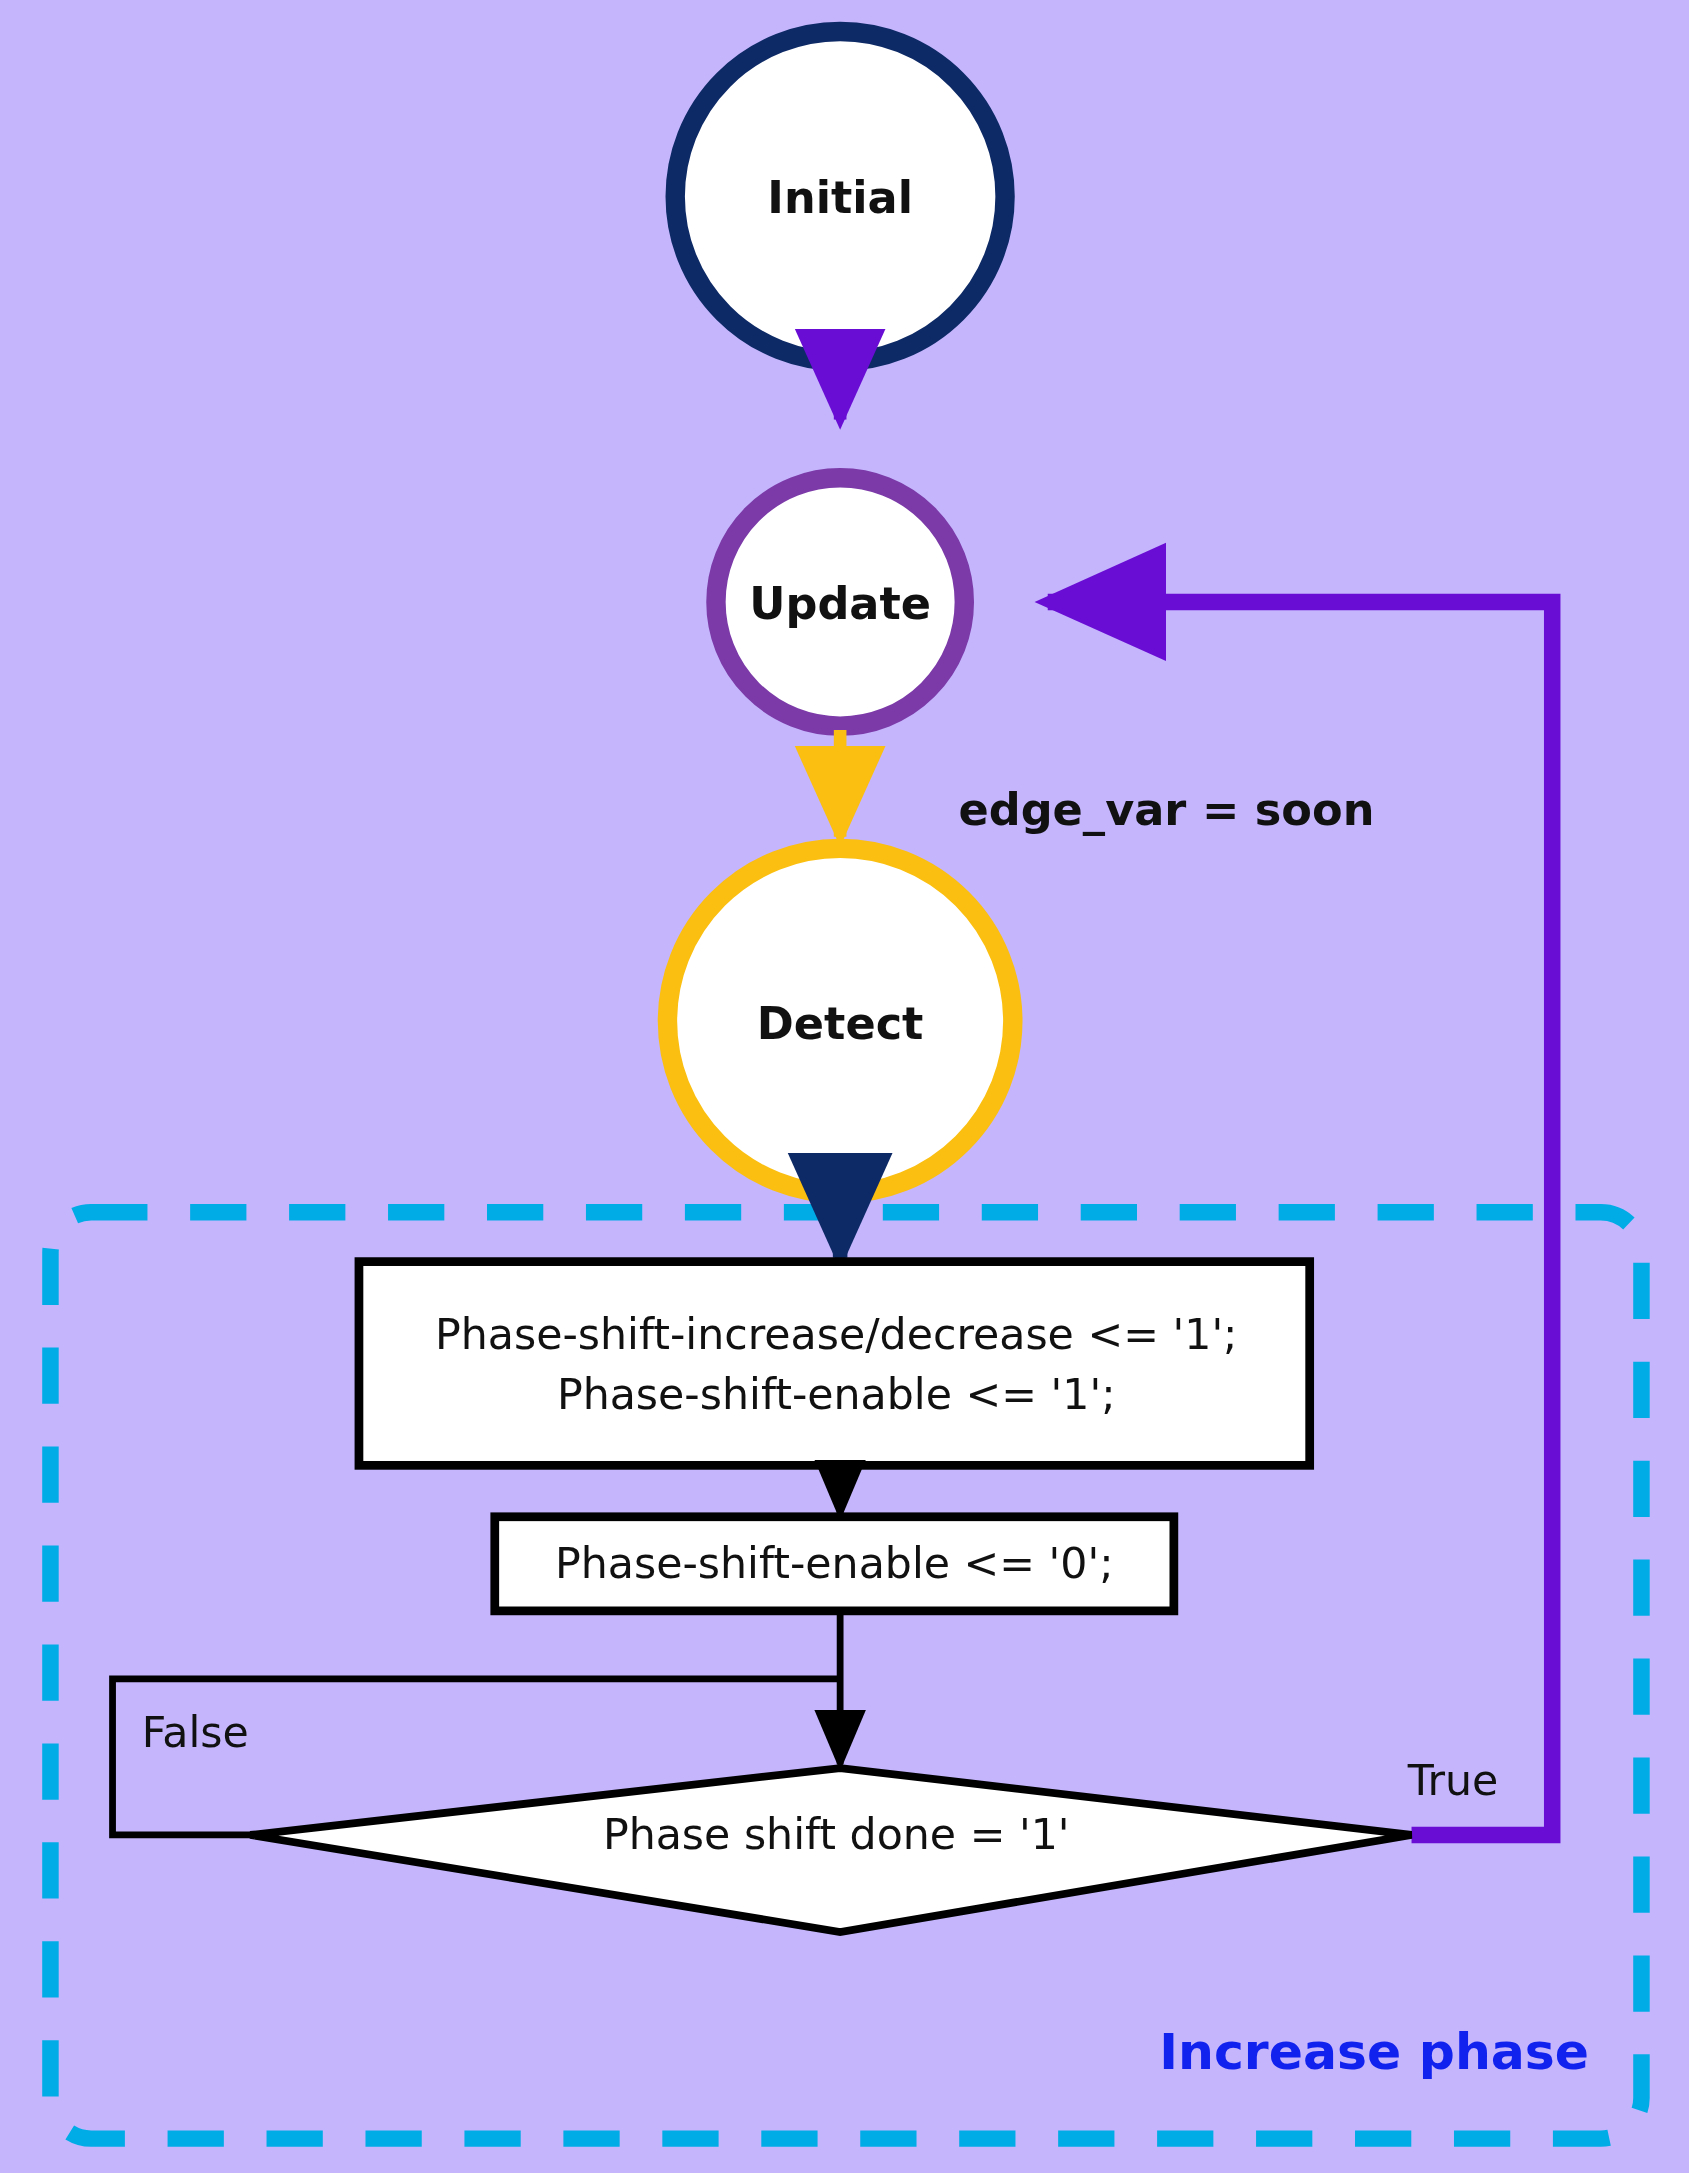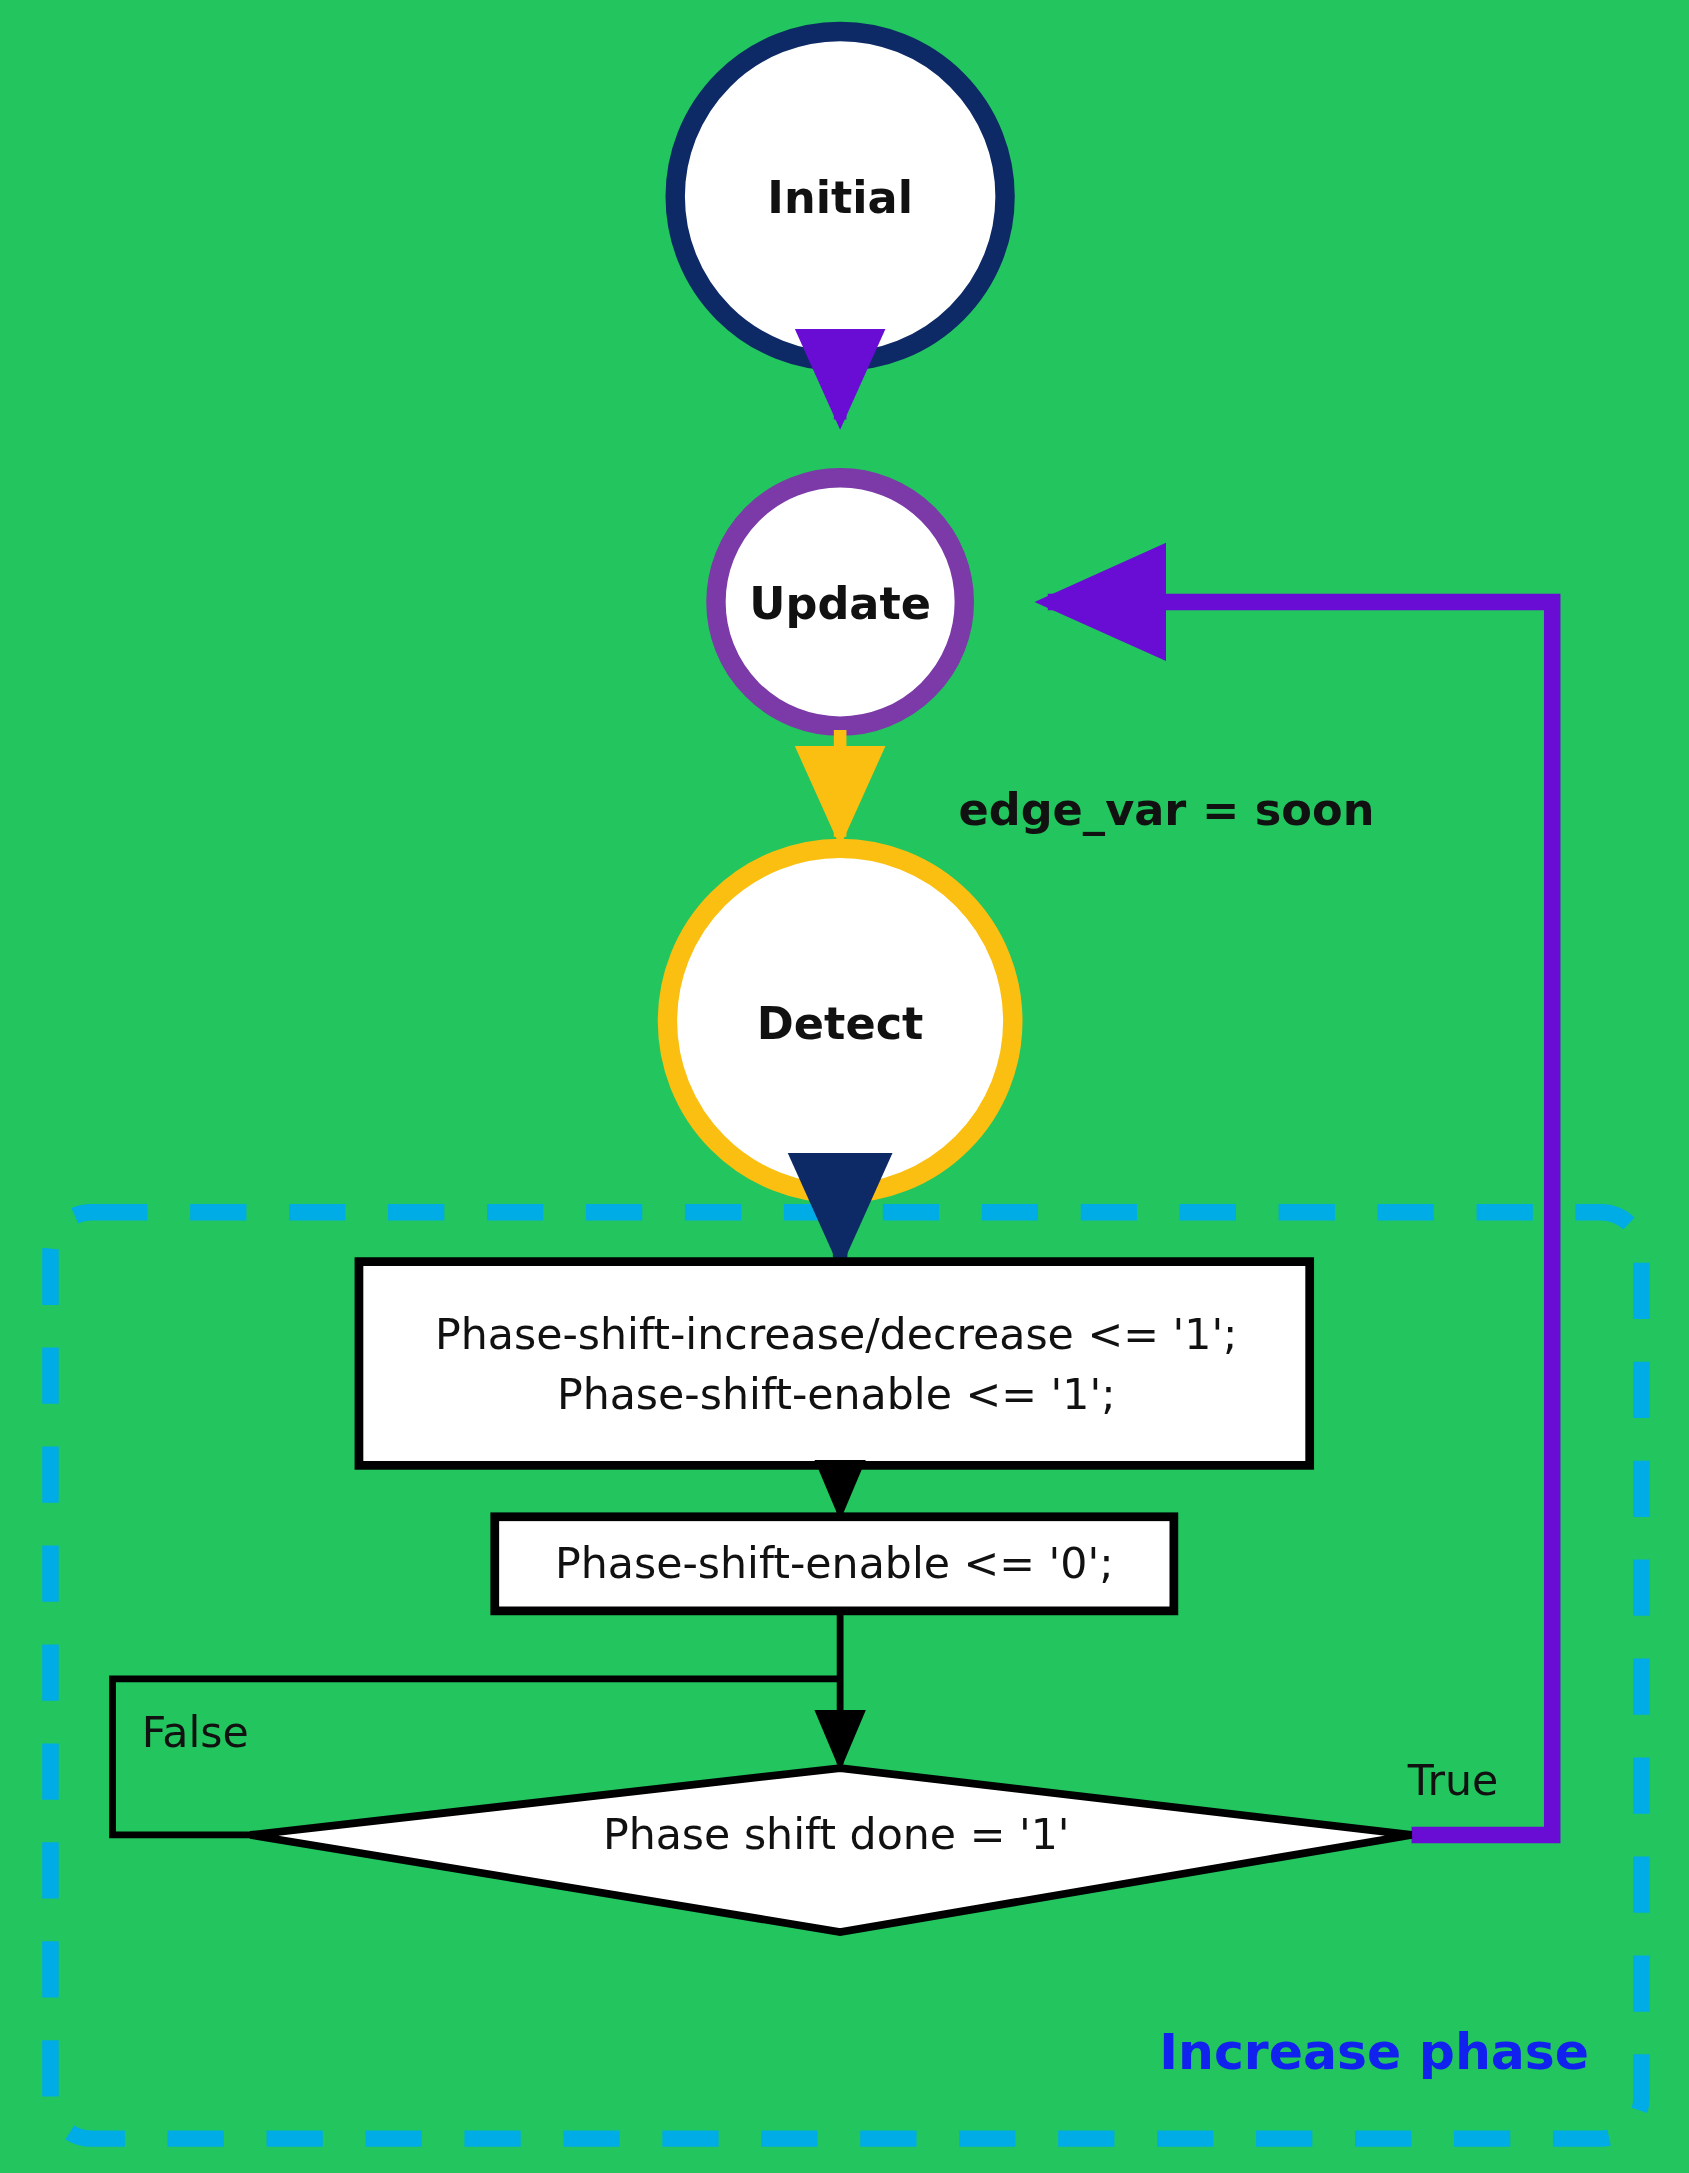--- a/index.html
+++ b/index.html
@@ -7,21 +7,21 @@
     padding: 0;
     background: #ffffff;
   }
   body {
     font-family: "DejaVu Sans", sans-serif;
   }
   #stage {
     position: relative;
     width: 1689px;
     height: 2174px;
-    background: #22c55e;
+    background: #c4b5fd;
     overflow: hidden;
   }
   svg#flow {
     position: absolute;
     top: 0;
     left: 0;
     width: 1689px;
     height: 2174px;
   }
   .state-label {

